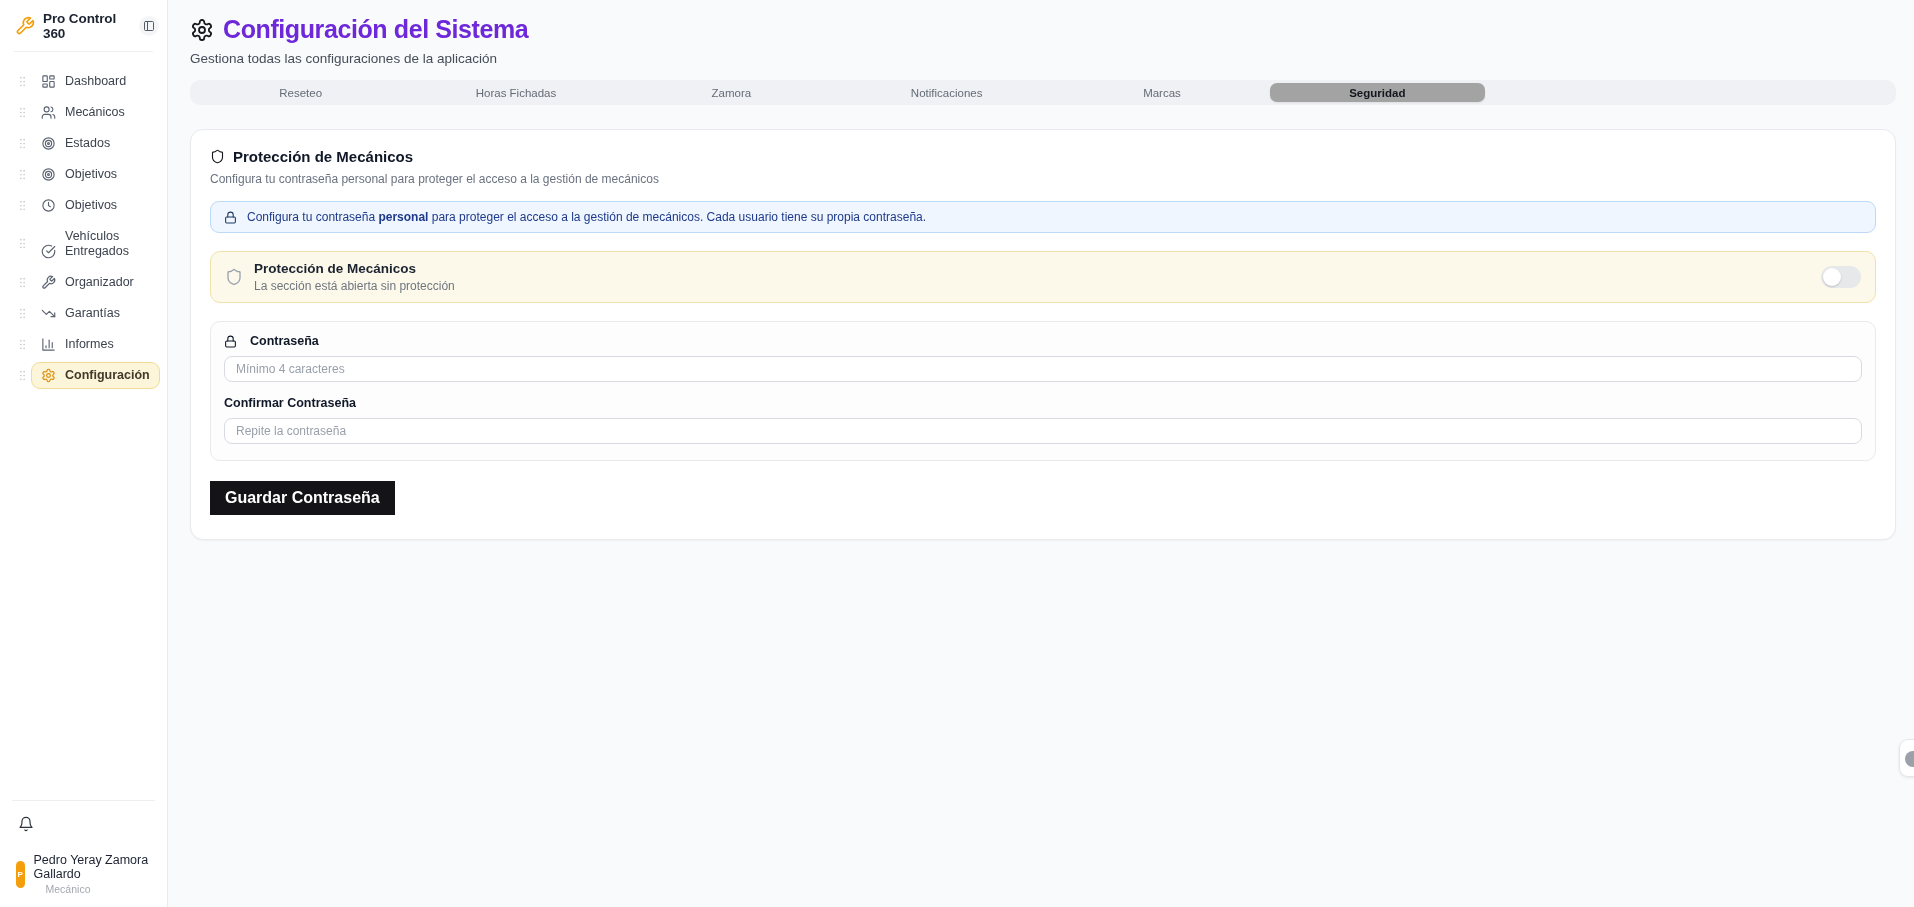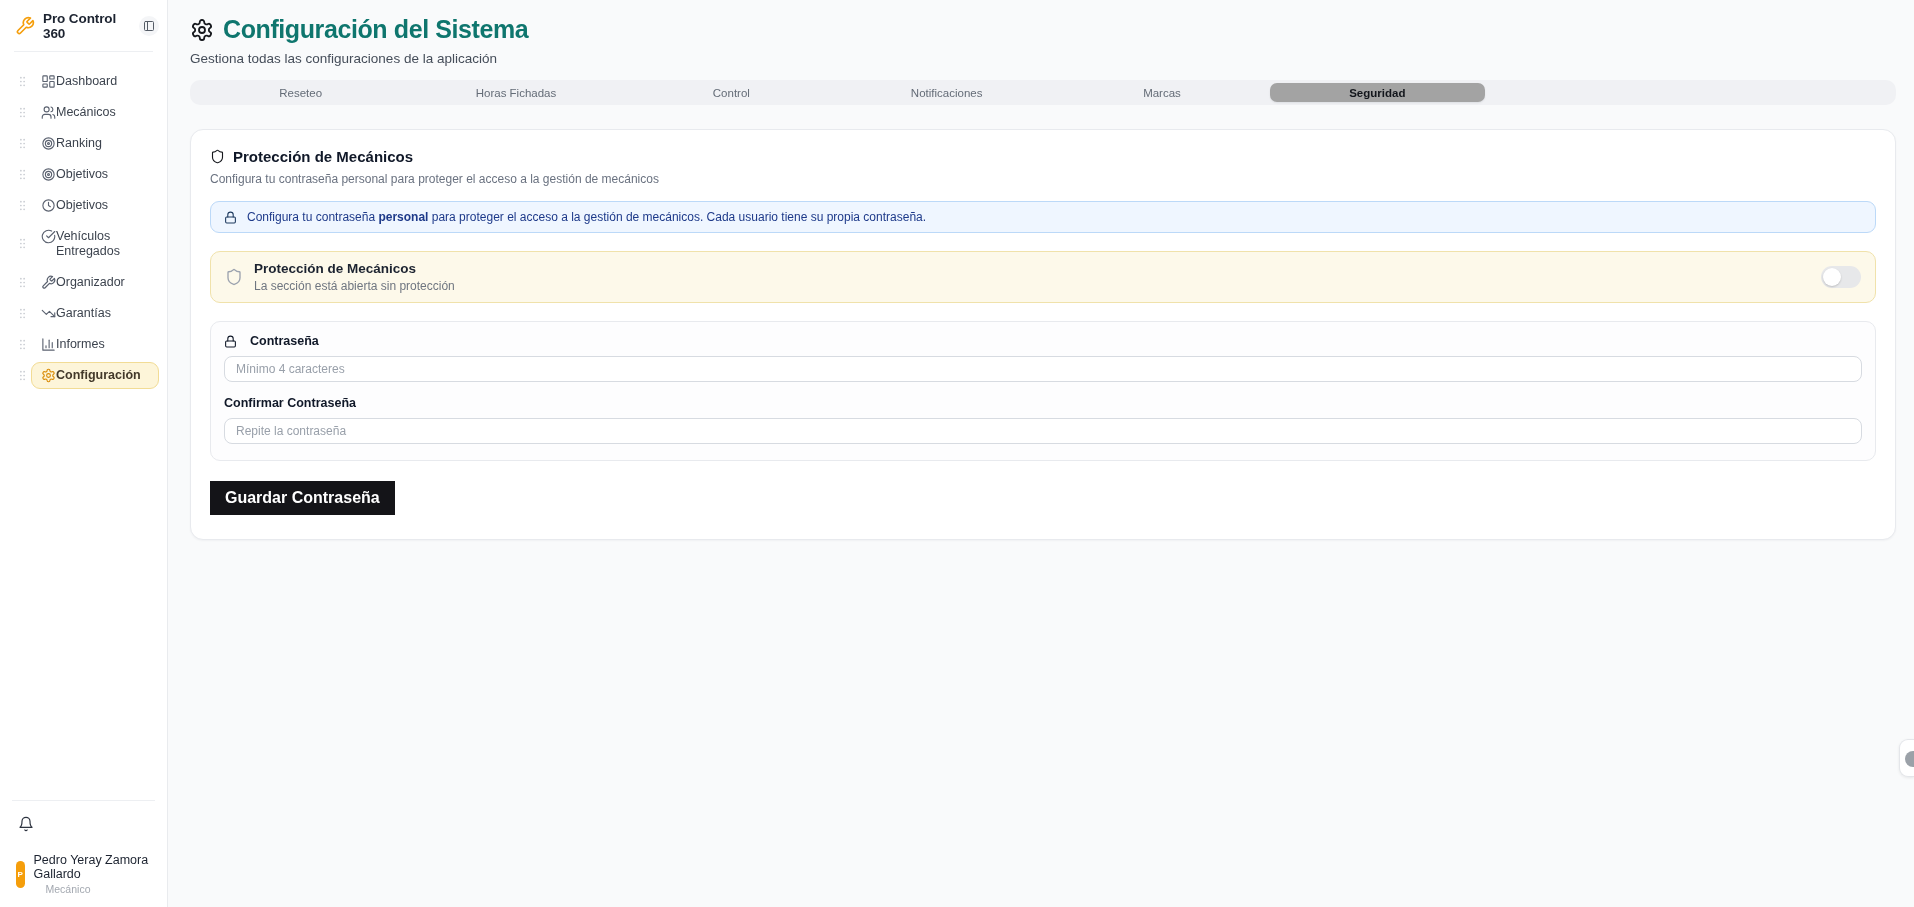--- a/index.html
+++ b/index.html
@@ -15,40 +15,40 @@
     border-right:1px solid #e9ebee; display:flex; flex-direction:column; position:relative; }
   .logo-row { display:flex; align-items:center; gap:8px; padding:11px 8px 10px 15px; }
   .logo-ic { color:#f59e0b; }
   .logo-text { font-size:13.5px; font-weight:bold; color:#1c2330; flex:1; letter-spacing:-0.1px; }
   .collapse-btn { width:20px; height:20px; border-radius:50%; background:#f4f5f7;
     display:flex; align-items:center; justify-content:center; color:#555c66; cursor:pointer; border:none; }
   .logo-div { border-bottom:1px solid #edeff2; margin:0 14px; }
   .nav { padding:16px 0 0 0; flex:1; }
   .nav-item { display:flex; align-items:center; padding:0 8px 0 16px; margin-bottom:4px; cursor:pointer; }
   .drag { color:#c9ccd2; width:15px; min-width:15px; cursor:grab; }
-  .pill { display:flex; align-items:flex-start; padding:5px 9px; border-radius:9px;
+  .pill { display:flex; align-items:flex-end; gap:9px; padding:5px 9px; border-radius:9px;
     border:1px solid transparent; flex:1; min-height:26px; }
   .nav-ic { color:#5b6270; min-width:15px; }
   .nav-label { font-size:12.5px; color:#3c434e; line-height:1.18; }
   .nav-item.active .pill { background:#fdf5d9; border-color:#f2dc95; }
   .nav-item.active .nav-ic { color:#d98b06; }
   .nav-item.active .nav-label { color:#43392a; font-weight:bold; }
   .sb-bottom { margin:0 12px; border-top:1px solid #edeff2; padding:13px 4px 12px; }
   .bell-btn { background:none; border:none; color:#2e3440; cursor:pointer; padding:2px; }
   .user-row { display:flex; align-items:center; gap:9px; margin-top:17px; cursor:pointer; }
   .avatar { width:12px; height:27px; border-radius:6px; background:#f59e0b; color:#fff;
     font-size:8px; font-weight:bold; display:flex; align-items:center; justify-content:center; }
   .user-name { font-size:12.5px; color:#1c2330; }
   .user-role { font-size:10.5px; color:#a3a8b0; margin-top:2px;padding-left:12px; }
 
   
   .main { flex:1; background:#f9fafb; padding:15px 18px 0 22px; position:relative; }
   .title-row { display:flex; align-items:center; gap:9px; }
   .title-ic { color:#16181d; }
-  .page-title { font-size:25px; font-weight:bold; color:#0f766e; letter-spacing:-0.4px; }
+  .page-title { font-size:25px; font-weight:bold; color:#6d28d9; letter-spacing:-0.4px; }
   .page-sub { font-size:13.5px; color:#454d59; margin-top:7px; }
   .tabbar { margin-top:14px; background:#f0f1f4; border-radius:10px; height:25px; padding:3px;
     display:flex; }
   .tabs-inner { display:flex; width:76%; }
   .tab { flex:1; display:flex; align-items:center; justify-content:center; font-size:11.5px;
     color:#646c77; border-radius:7px; cursor:pointer; white-space:nowrap; }
   .tab.active { background:#a3a3a3; color:#13161c; font-weight:bold; box-shadow:0 1px 2px rgba(16,24,40,.08); }
 
   .card { margin-top:24px; background:#fff; border:1px solid #e8eaee; border-radius:13px;
     padding:18px 19px 24px; box-shadow:0 1px 2px rgba(16,24,40,.04); }
@@ -168,21 +168,21 @@
           </svg>
         </span>
         <span class="pill">
           <span class="nav-ic">
             <svg width="15" height="15" viewBox="0 0 24 24" fill="none" stroke="currentColor" stroke-width="1.8" stroke-linecap="round" stroke-linejoin="round">
               <circle cx="12" cy="12" r="9"></circle>
               <circle cx="12" cy="12" r="5"></circle>
               <circle cx="12" cy="12" r="1.5"></circle>
             </svg>
           </span>
-          <span class="nav-label">Ranking</span>
+          <span class="nav-label">Estados</span>
         </span>
       </div>
       <div class="nav-item">
         <span class="drag">
           <svg width="13" height="13" viewBox="0 0 24 24" fill="currentColor">
             <circle cx="9" cy="5" r="1.6"></circle>
             <circle cx="15" cy="5" r="1.6"></circle>
             <circle cx="9" cy="12" r="1.6"></circle>
             <circle cx="15" cy="12" r="1.6"></circle>
             <circle cx="9" cy="19" r="1.6"></circle>
@@ -354,21 +354,21 @@
         </svg>
       </span>
     <h1 class="page-title">Configuración del Sistema</h1>
   </div>
   <div class="page-sub">Gestiona todas las configuraciones de la aplicación</div>
 
   <div class="tabbar">
     <div class="tabs-inner" id="tabs-list">
         <div class="tab">Reseteo</div>
         <div class="tab">Horas Fichadas</div>
-        <div class="tab">Control</div>
+        <div class="tab">Zamora</div>
         <div class="tab">Notificaciones</div>
         <div class="tab">Marcas</div>
         <div class="tab active">Seguridad</div>
       </div>
   </div>
 
   <section class="card">
     <div class="card-title-row">
       <span class="tc-ic" style="color:#16181d">
           <svg width="15" height="15" viewBox="0 0 24 24" fill="none" stroke="currentColor" stroke-width="1.8" stroke-linecap="round" stroke-linejoin="round">

